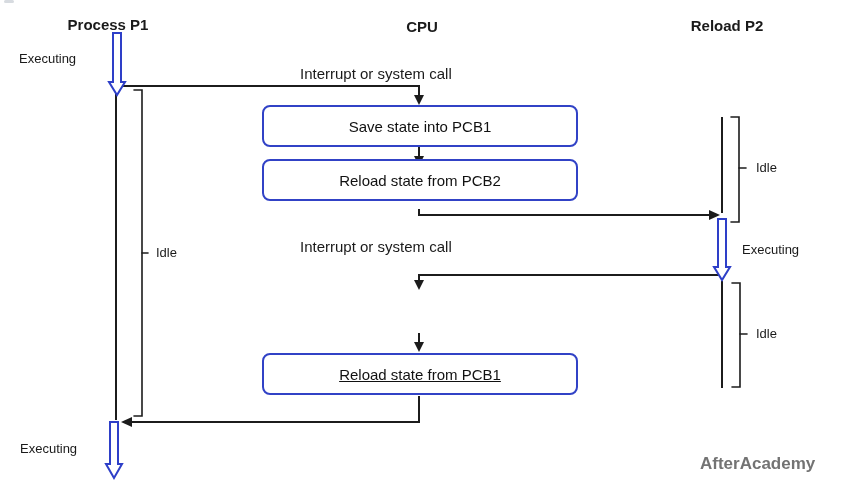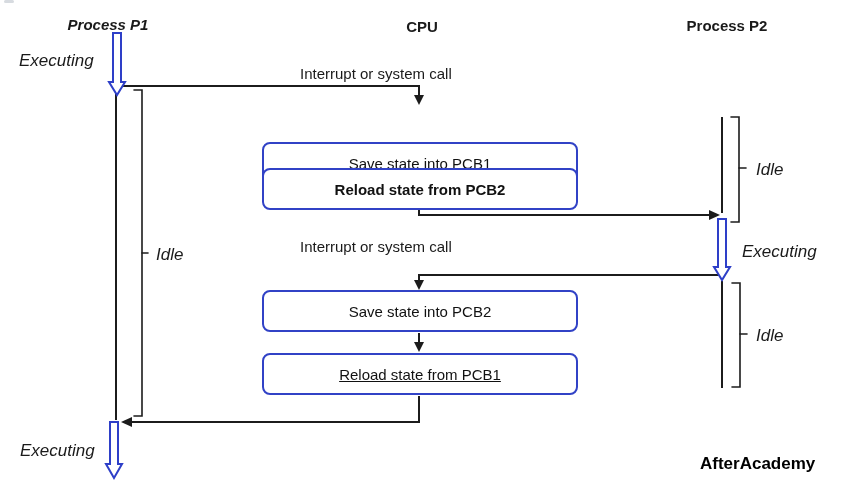--- a/index.html
+++ b/index.html
@@ -17,23 +17,22 @@
     overflow: hidden;
   }
   .abs { position: absolute; }
   .hdr {
     font-weight: bold;
     font-size: 15px;
     text-align: center;
     white-space: nowrap;
   }
   .lbl {
-    font-size: 17px;
+    font-size: 13px;
     white-space: nowrap;
-    font-style: italic;
   }
   .center-lbl {
     font-size: 15px;
     text-align: left;
     white-space: nowrap;
   }
   .step-box {
     left: 262px;
     width: 316px;
     height: 42px;
@@ -43,21 +42,21 @@
     background: #ffffff;
     display: flex;
     align-items: center;
     justify-content: center;
     font-size: 15px;
     color: #111111;
   }
   .watermark {
     font-weight: bold;
     font-size: 17px;
-    color: #000000;
+    color: #737373;
     white-space: nowrap;
   }
   .corner-artifact {
     left: 4px;
     top: 0;
     width: 10px;
     height: 3px;
     background: #d7dbe0;
     border-radius: 2px;
   }
@@ -108,39 +107,36 @@
     <path d="M732 283 H740 V387 H732" fill="none" stroke="#1c1c1c" stroke-width="1.6" stroke-linecap="round"></path>
     <path d="M740 334 H747" fill="none" stroke="#1c1c1c" stroke-width="1.6" stroke-linecap="round"></path>
 
     <path d="M113 33 H121 V82 H125 L117 95 L109 82 H113 Z" fill="#ffffff" stroke="#2e3fc8" stroke-width="2"></path>
     <path d="M718 219 H726 V267 H730 L722 280 L714 267 H718 Z" fill="#ffffff" stroke="#2e3fc8" stroke-width="2"></path>
     <path d="M110 422 H118 V464 H122 L114 478 L106 464 H110 Z" fill="#ffffff" stroke="#2e3fc8" stroke-width="2"></path>
   </svg>
 
   <div class="abs corner-artifact"></div>
 
-  <div class="abs hdr" style="left:63px; top:16px; width:90px;font-style:italic;">Process P1</div>
+  <div class="abs hdr" style="left:63px; top:16px; width:90px;">Process P1</div>
   <div class="abs hdr" style="left:385px; top:18px; width:74px;text-align:center;">CPU</div>
-  <div class="abs hdr" style="left:681px; top:17px; width:92px;">Process P2</div>
+  <div class="abs hdr" style="left:681px; top:17px; width:92px;">Reload P2</div>
 
   <div class="abs lbl" style="left:19px; top:51px;">Executing</div>
   <div class="abs lbl" style="left:156px; top:245px;">Idle</div>
   <div class="abs lbl" style="left:20px; top:441px;">Executing</div>
 
   <div class="abs center-lbl" style="left:300px; top:65px; width:244px;">Interrupt or system call</div>
   <div class="abs center-lbl" style="left:300px; top:238px; width:244px;">Interrupt or system call</div>
 
-  <div class="abs step-box" style="top:105px;margin-top:37px;">
+  <div class="abs step-box" style="top:105px;">
     <span>Save state into PCB1</span>
   </div>
-  <div class="abs step-box" style="top:168px;font-weight:bold;">
+  <div class="abs step-box" style="top:159px;">
     <span>Reload state from PCB2</span>
-  </div>
-  <div class="abs step-box" style="top:290px;">
-    <span>Save state into PCB2</span>
   </div>
   <div class="abs step-box" style="top:353px;text-decoration:underline;">
     <span>Reload state from PCB1</span>
   </div>
 
   <div class="abs lbl" style="left:756px; top:160px;">Idle</div>
   <div class="abs lbl" style="left:742px; top:242px;">Executing</div>
   <div class="abs lbl" style="left:756px; top:326px;">Idle</div>
 
   <div class="abs watermark" style="left:700px; top:454px;">AfterAcademy</div>

